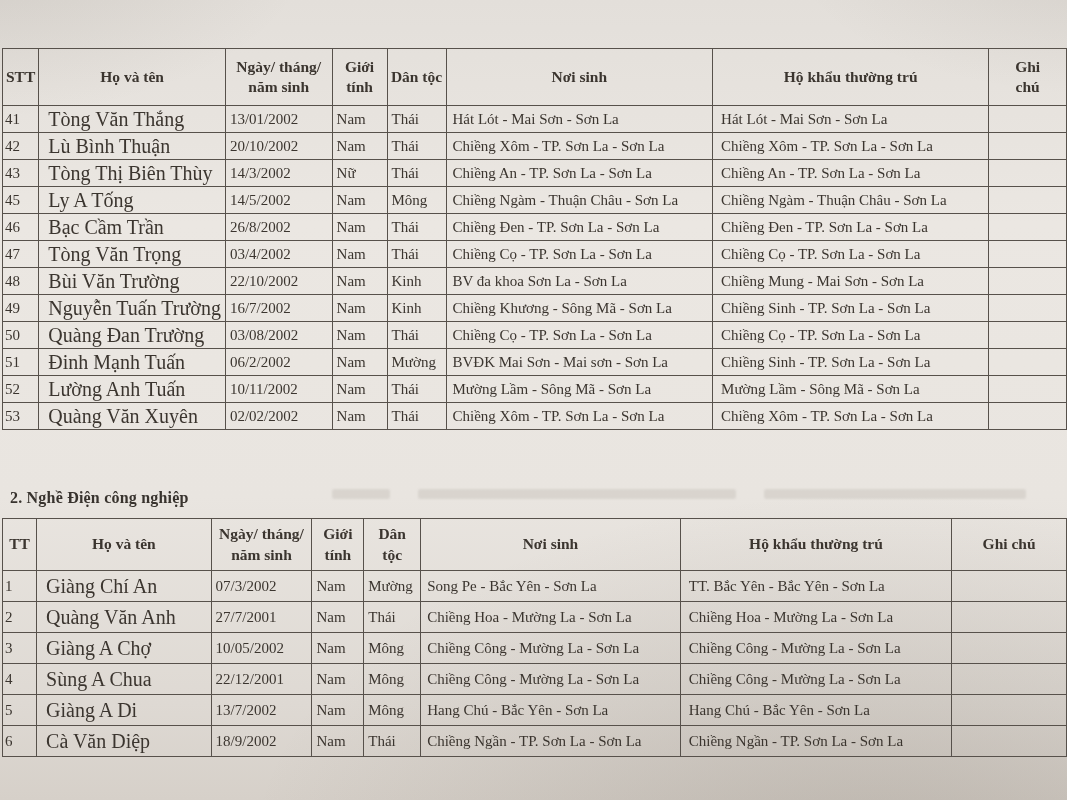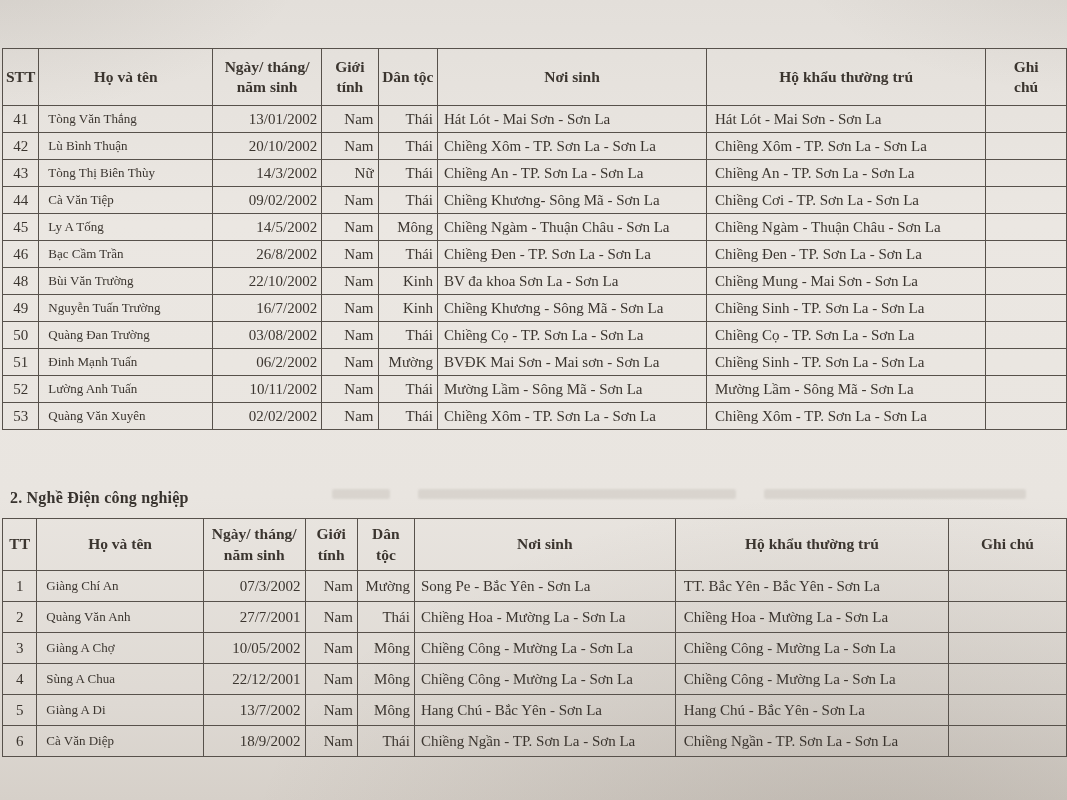--- a/index.html
+++ b/index.html
@@ -51,23 +51,23 @@
   }
   .t1 thead tr { height: 57px; }
   .t1 tbody tr { height: 27px; }
   .t2 thead tr { height: 52px; }
   .t2 tbody tr { height: 31px; }
 
   .tbl td {
     font-size: 15px; white-space: nowrap; padding: 0 4px;
     vertical-align: middle;
   }
-  .tbl td.c0 { text-align: center; padding: 0 2px; }
-  .tbl td.c1 { padding-left: 9px; font-size: 13px; }
-  .tbl td.c2, .tbl td.c3, .tbl td.c4 { text-align: right; }
+  .tbl td.c0 { text-align: left; padding: 0 2px; }
+  .tbl td.c1 { padding-left: 9px; font-size: 20px; }
+  .tbl td.c2, .tbl td.c3, .tbl td.c4 { text-align: left; }
   .tbl td.c5 { padding-left: 6px; }
   .tbl td.c6 { padding-left: 8px; }
 
   .t1 th.c7 .force-wrap { display: inline-block; width: 36px; }
 </style>
 </head>
 <body>
 
 <div class="photo">
 
@@ -119,47 +119,47 @@
           <td class="c0">43</td>
           <td class="c1">Tòng Thị Biên Thùy</td>
           <td class="c2">14/3/2002</td>
           <td class="c3">Nữ</td>
           <td class="c4">Thái</td>
           <td class="c5">Chiềng An - TP. Sơn La - Sơn La</td>
           <td class="c6">Chiềng An - TP. Sơn La - Sơn La</td>
           <td class="c7"></td>
         </tr>
         <tr>
-          <td class="c0">44</td>
-          <td class="c1">Cà Văn Tiệp</td>
-          <td class="c2">09/02/2002</td>
-          <td class="c3">Nam</td>
-          <td class="c4">Thái</td>
-          <td class="c5">Chiềng Khương- Sông Mã - Sơn La</td>
-          <td class="c6">Chiềng Cơi - TP. Sơn La - Sơn La</td>
-          <td class="c7"></td>
-        </tr>
-        <tr>
           <td class="c0">45</td>
           <td class="c1">Ly A Tống</td>
           <td class="c2">14/5/2002</td>
           <td class="c3">Nam</td>
           <td class="c4">Mông</td>
           <td class="c5">Chiềng Ngàm - Thuận Châu - Sơn La</td>
           <td class="c6">Chiềng Ngàm - Thuận Châu - Sơn La</td>
           <td class="c7"></td>
         </tr>
         <tr>
           <td class="c0">46</td>
           <td class="c1">Bạc Cầm Trần</td>
           <td class="c2">26/8/2002</td>
           <td class="c3">Nam</td>
           <td class="c4">Thái</td>
           <td class="c5">Chiềng Đen - TP. Sơn La - Sơn La</td>
           <td class="c6">Chiềng Đen - TP. Sơn La - Sơn La</td>
+          <td class="c7"></td>
+        </tr>
+        <tr>
+          <td class="c0">47</td>
+          <td class="c1">Tòng Văn Trọng</td>
+          <td class="c2">03/4/2002</td>
+          <td class="c3">Nam</td>
+          <td class="c4">Thái</td>
+          <td class="c5">Chiềng Cọ - TP. Sơn La - Sơn La</td>
+          <td class="c6">Chiềng Cọ - TP. Sơn La - Sơn La</td>
           <td class="c7"></td>
         </tr>
         <tr>
           <td class="c0">48</td>
           <td class="c1">Bùi Văn Trường</td>
           <td class="c2">22/10/2002</td>
           <td class="c3">Nam</td>
           <td class="c4">Kinh</td>
           <td class="c5">BV đa khoa Sơn La - Sơn La</td>
           <td class="c6">Chiềng Mung - Mai Sơn - Sơn La</td>

